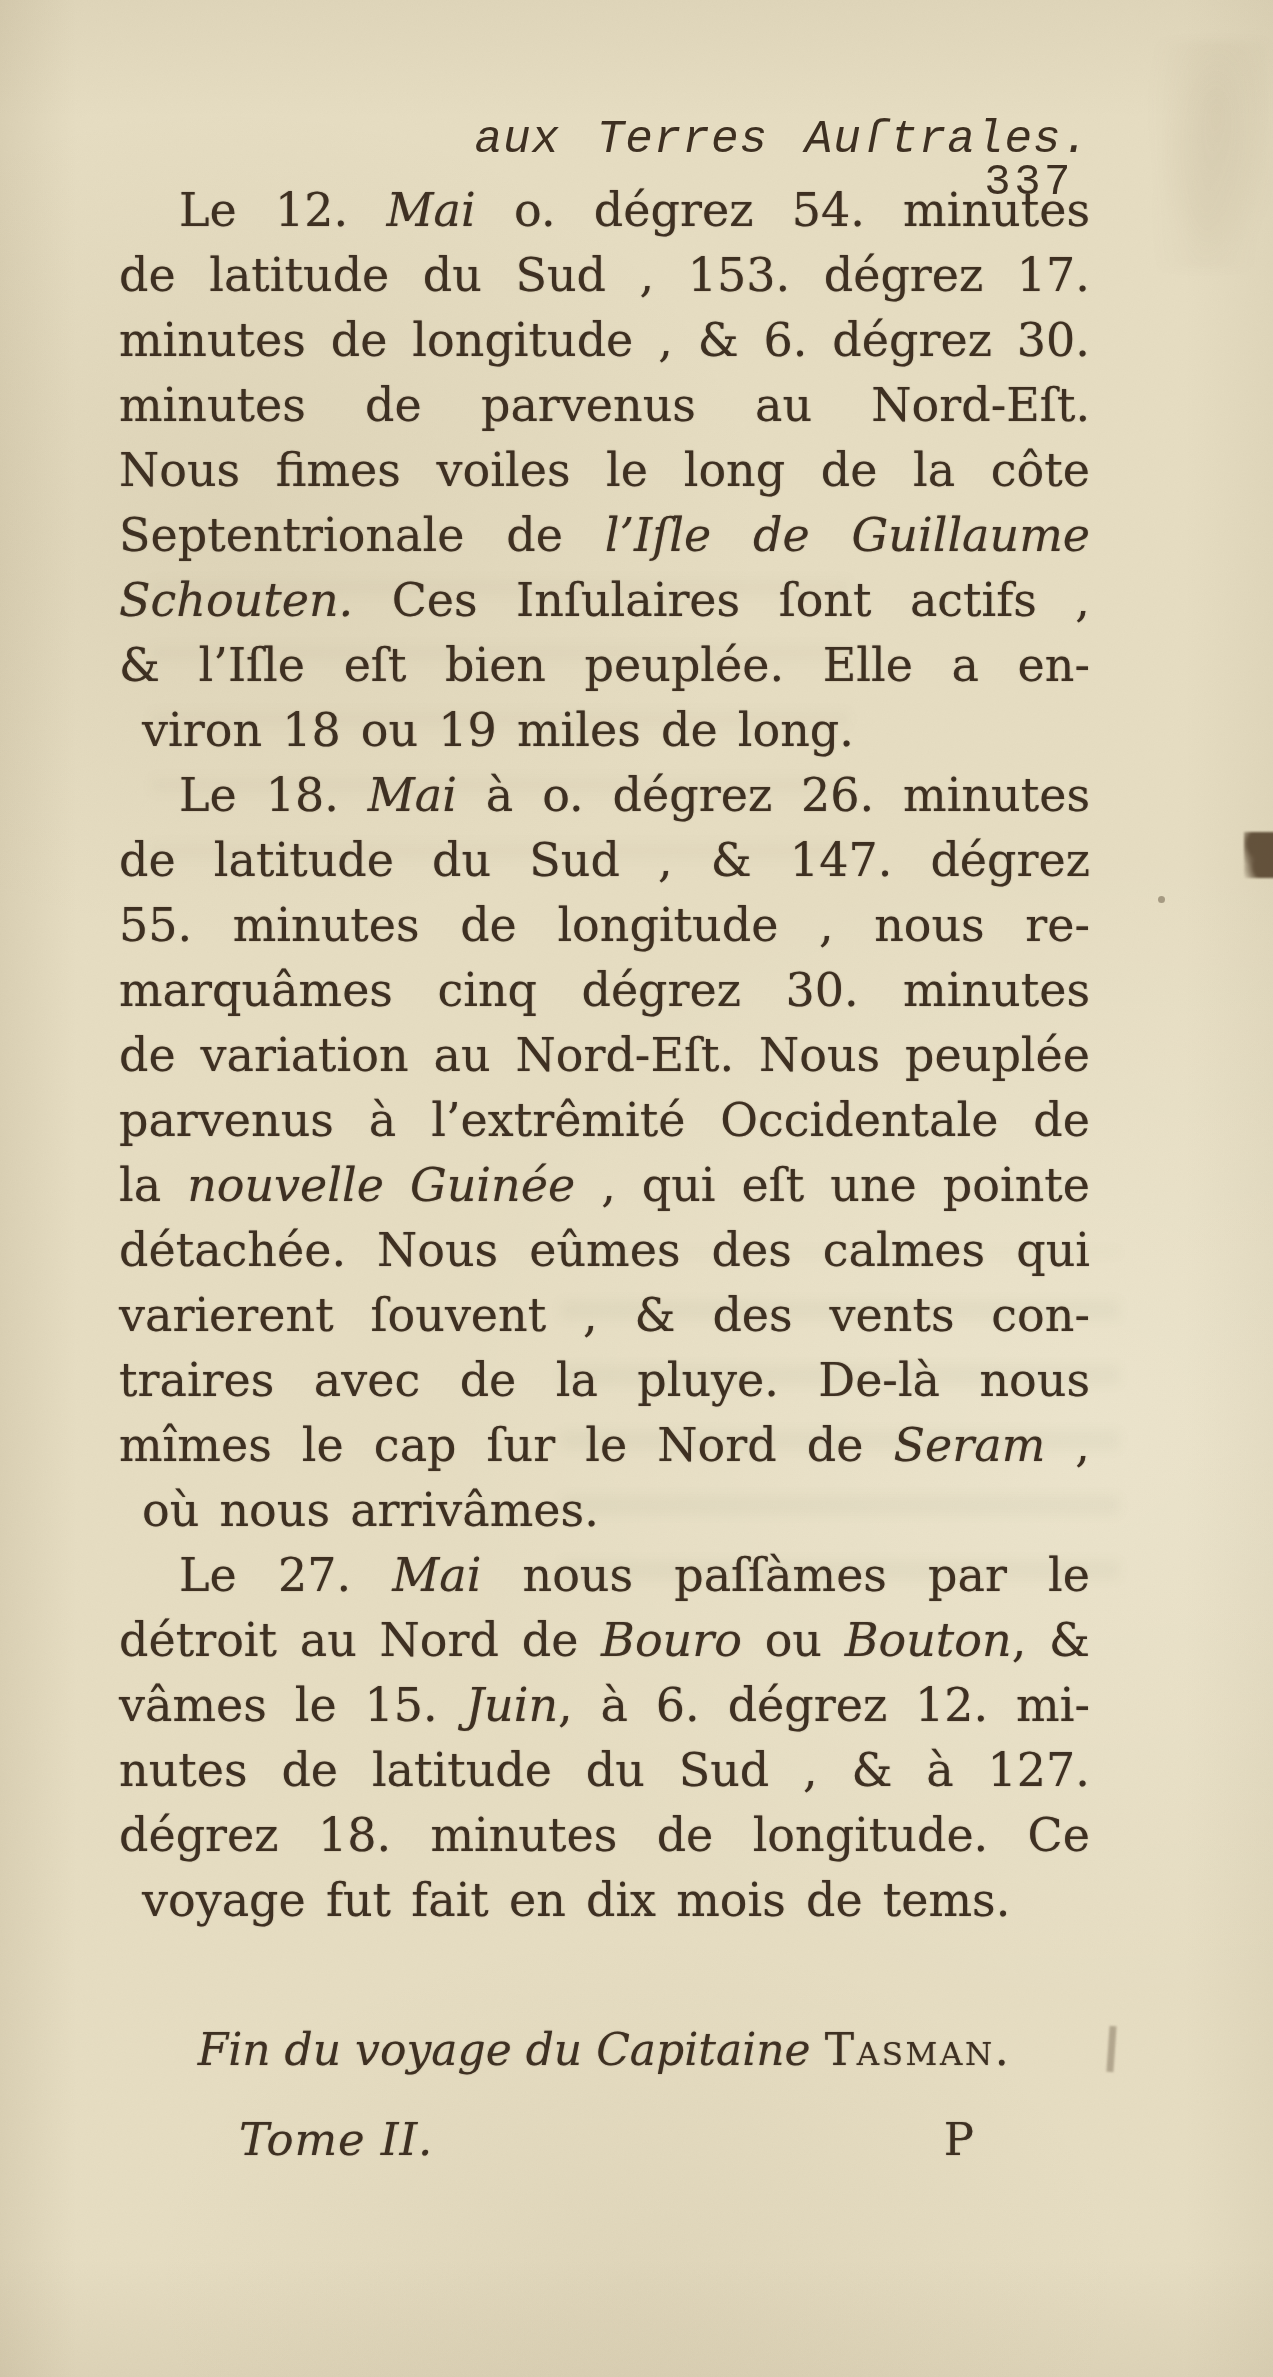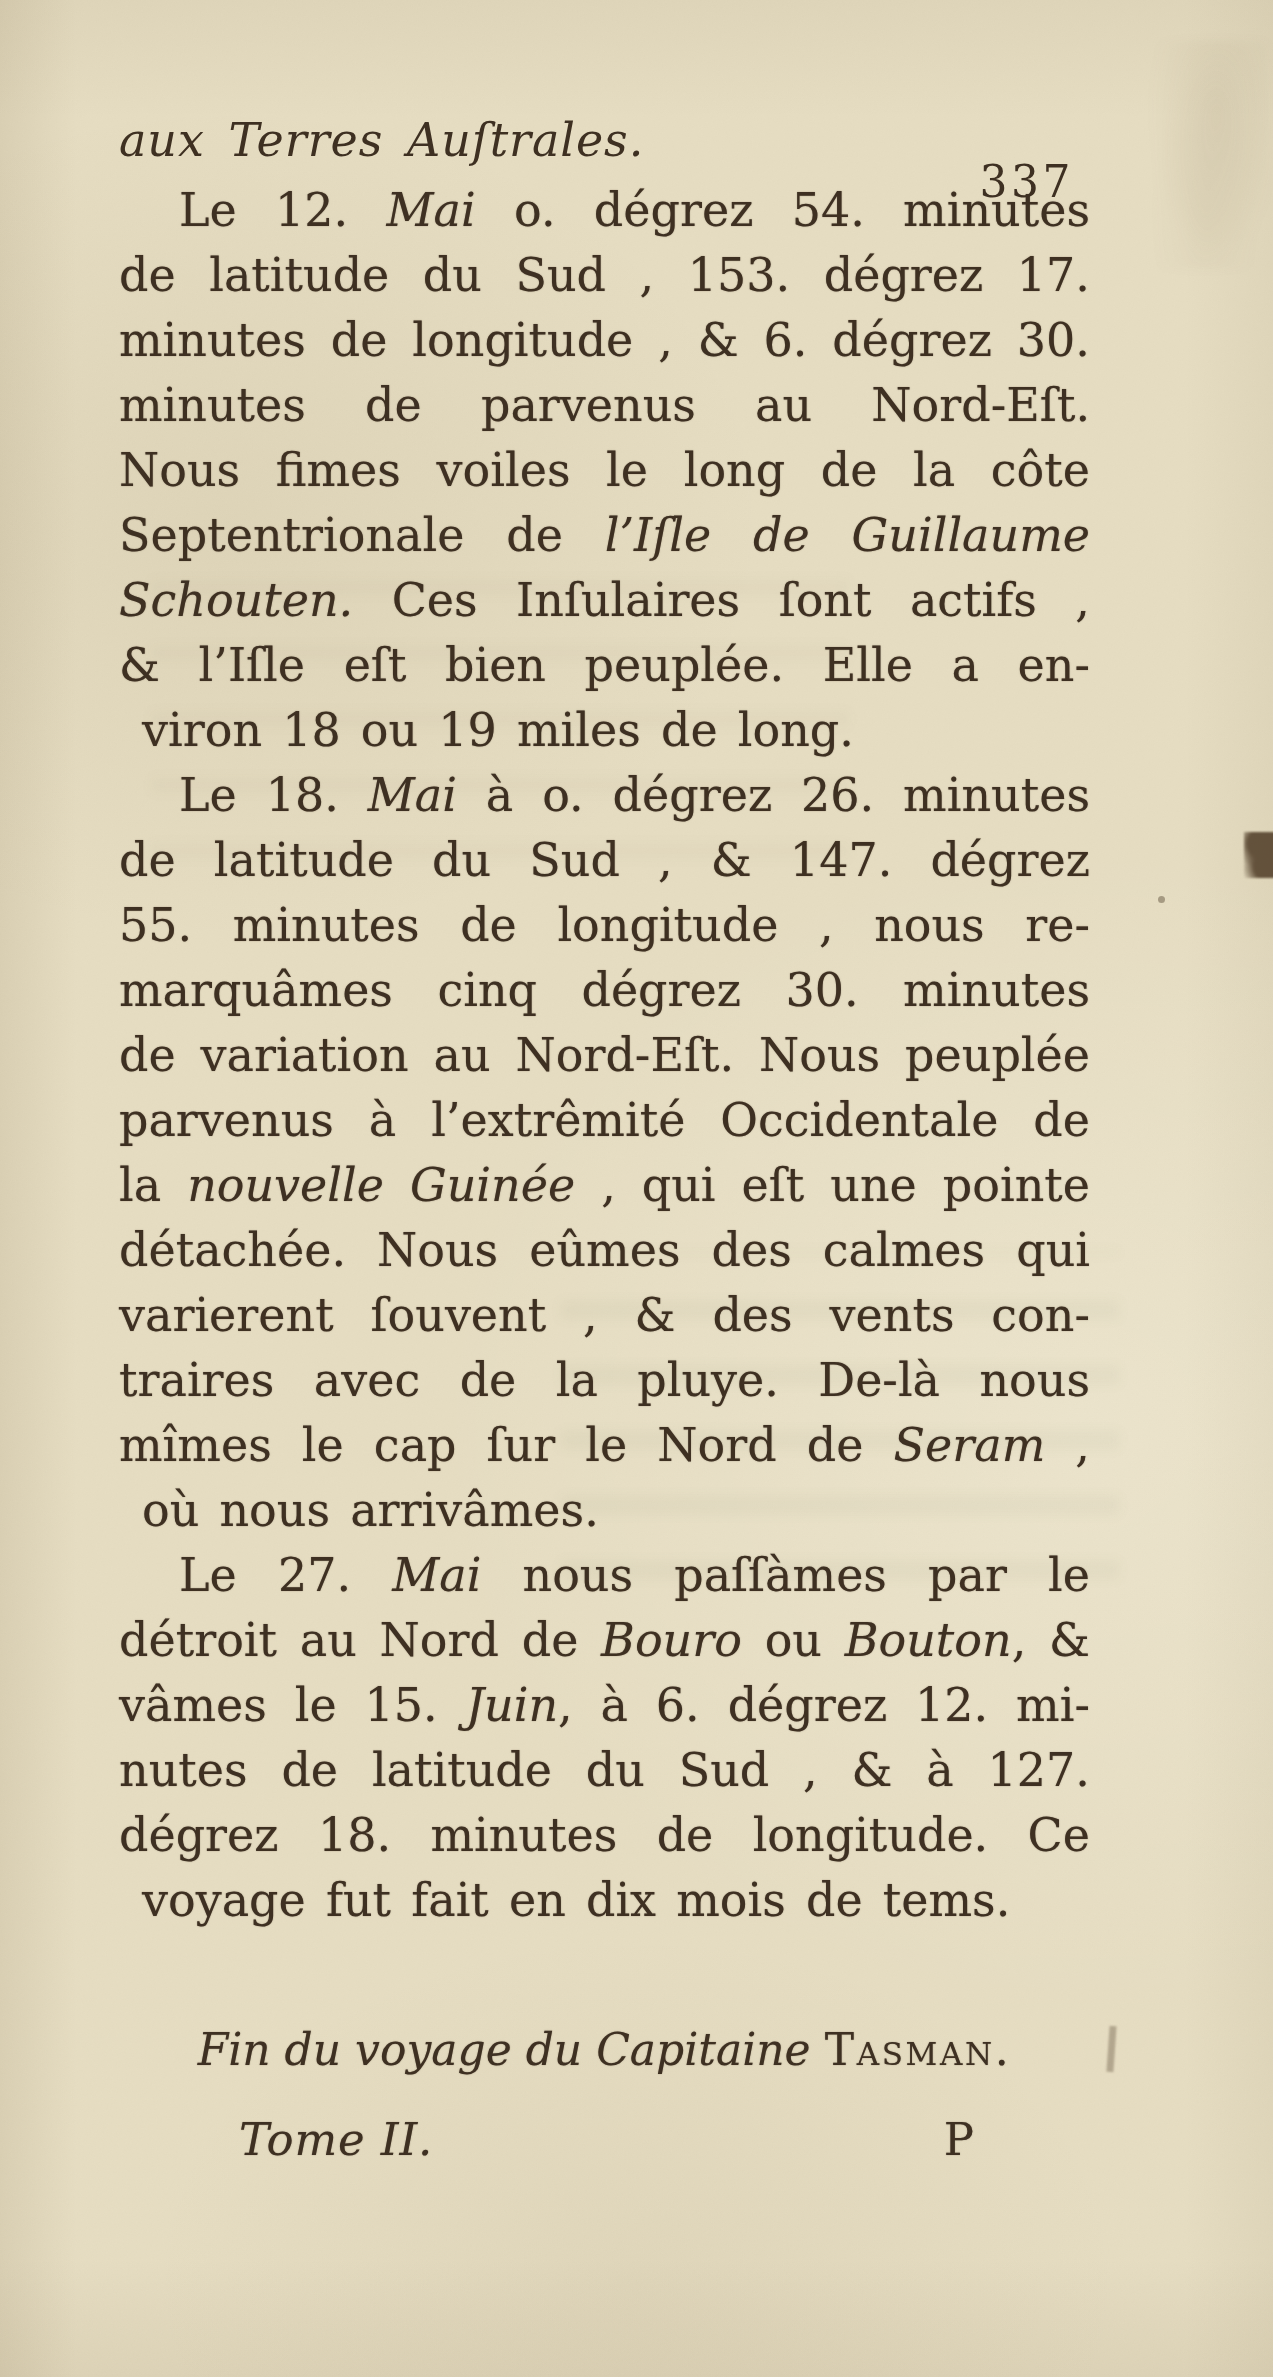--- a/index.html
+++ b/index.html
@@ -31,26 +31,27 @@
     mix-blend-mode: multiply;
     pointer-events: none;
   }
   
   .running-head {
     position: absolute;
     left: 119px;
     top: 106px;
     width: 971px;
     height: 68px;
-    text-align: left;
+    text-align: right;
     font-style: italic;
     font-size: 46px;
     line-height: 68px;
     letter-spacing: 0.02em;
     word-spacing: 0.18em;
+    font-family: Liberation Mono, monospace;
   }
   .running-head .page-number {
     position: absolute;
     right: 16px;
     top: 6px;
     font-style: normal;
     font-size: 44px;
     letter-spacing: 0.08em;
     margin-top: 36px;
   }

